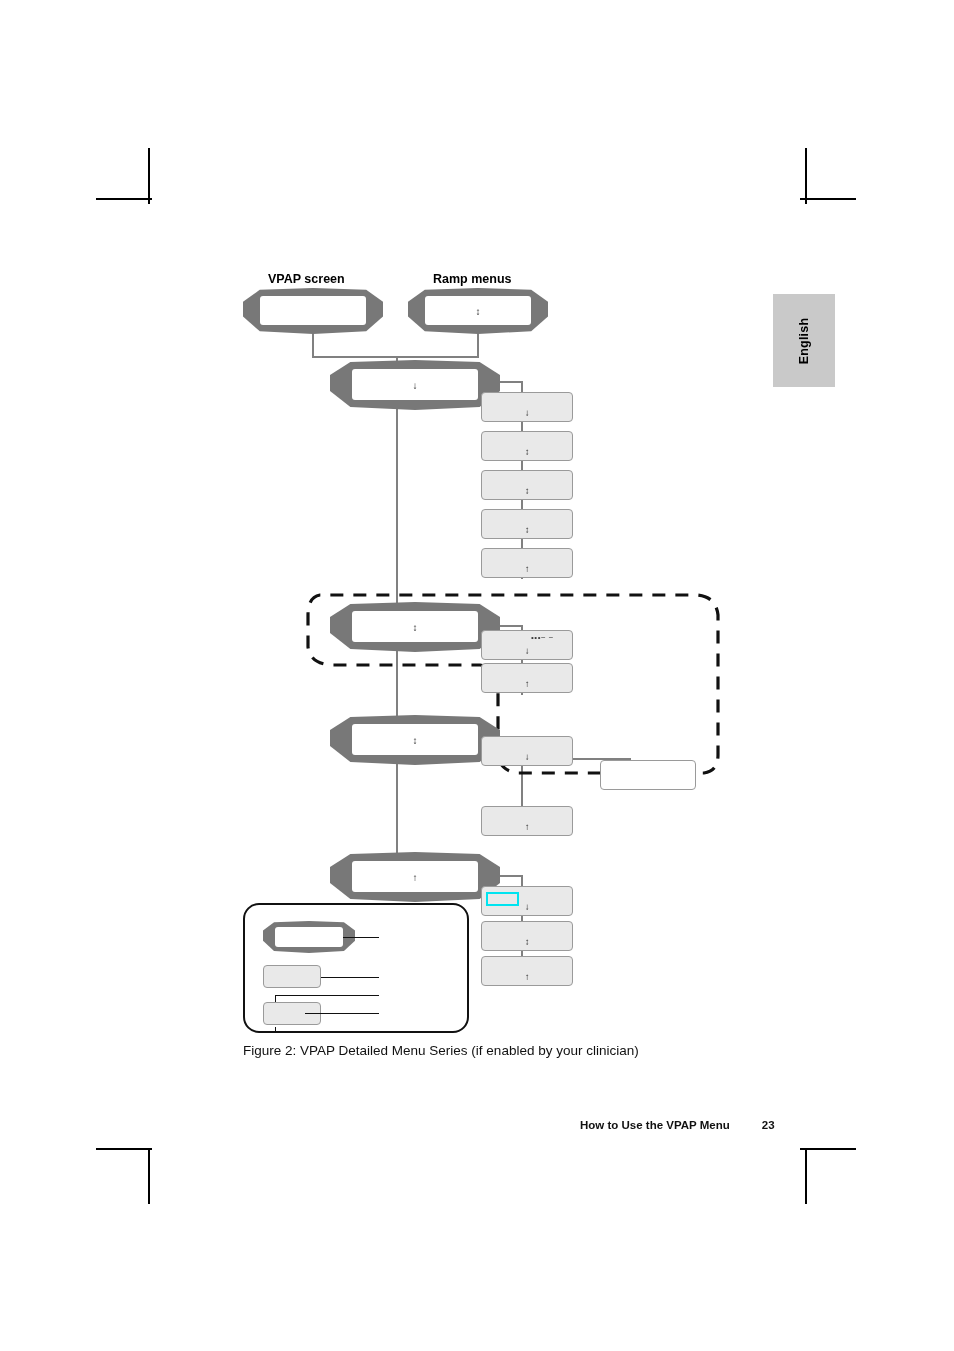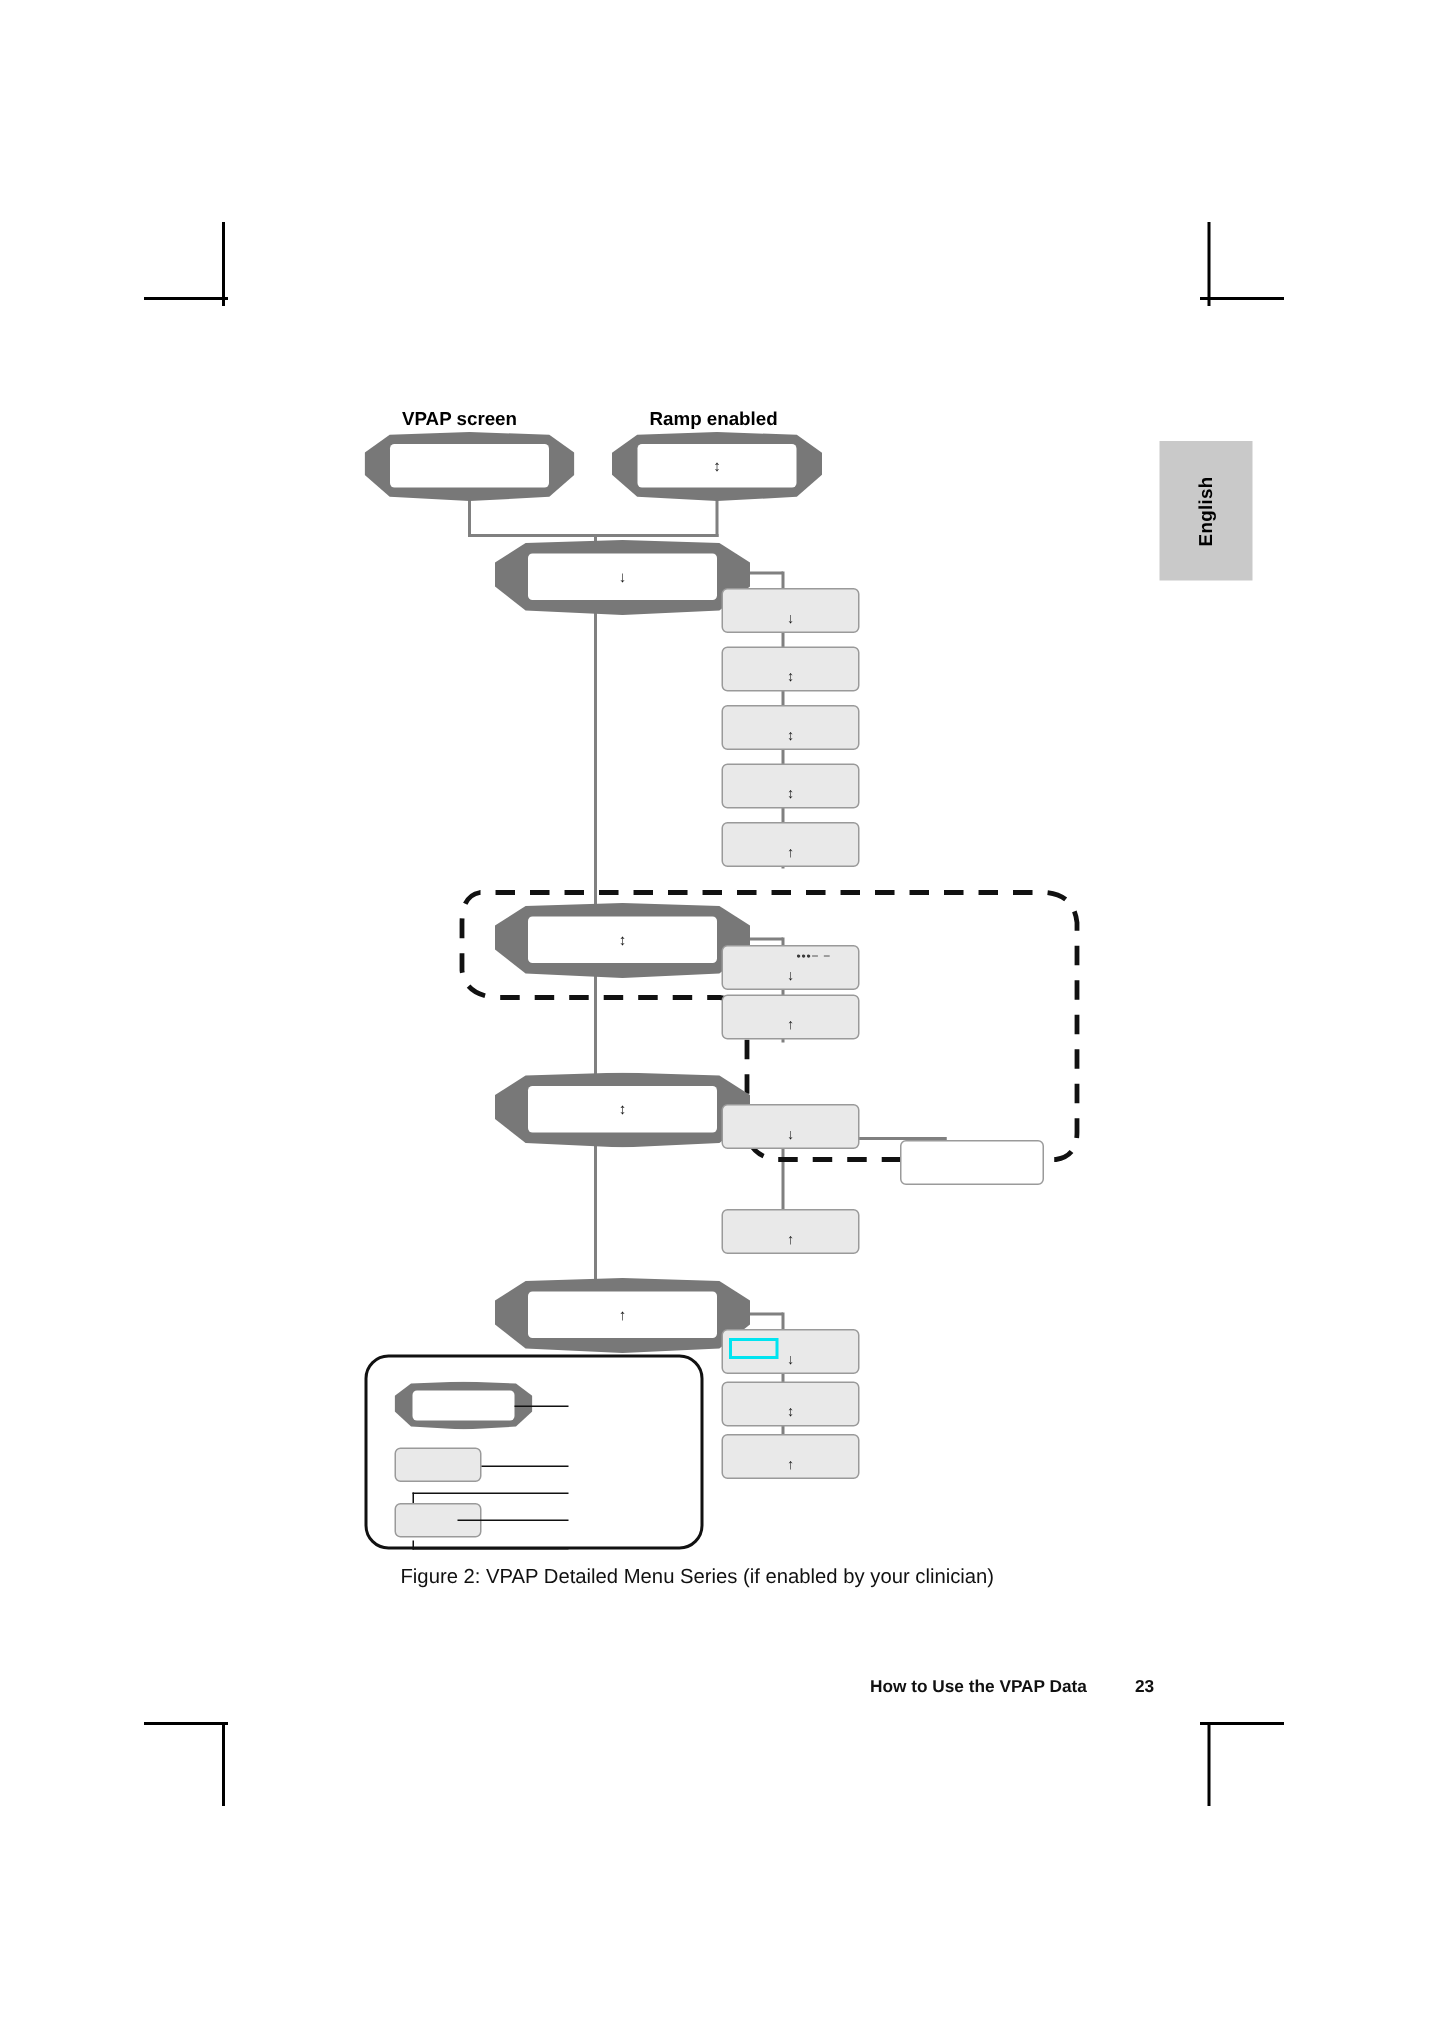--- a/index.html
+++ b/index.html
@@ -183,21 +183,20 @@
   .leader.v { width: 1.3px; }
 
   
   #caption {
     position: absolute;
     left: 243px;
     top: 1043px;
     font-size: 13.5px;
     color: #111;
     white-space: nowrap;
-    margin-left: 24px;
   }
   #footer {
     position: absolute;
     left: 580px;
     top: 1119px;
     font-size: 11.5px;
     font-weight: bold;
     color: #111;
     white-space: nowrap;
   }
@@ -218,21 +217,21 @@
   <div class="crop h" style="left:96px;  top:1148px;"></div>
   <div class="crop v" style="left:148px; top:1148px;"></div>
   <div class="crop h" style="left:800px; top:1148px;"></div>
   <div class="crop v" style="left:805px; top:1148px;"></div>
 
   <div id="lang-tab">
     <span class="lab">English</span>
   </div>
 
   <div class="col-title" style="left:268px; top:272px;">VPAP screen</div>
-  <div class="col-title" style="left:433px; top:272px;">Ramp enabled</div>
+  <div class="col-title" style="left:433px; top:272px;">Ramp menus</div>
 
   <div id="diagram">
 
     <div class="ln v" style="left:312px; top:330px; height:28px;"></div>
     <div class="ln v" style="left:477px; top:330px; height:28px;"></div>
     <div class="ln h" style="left:312px; top:356px; width:167px;"></div>
     <div class="ln v" style="left:396px; top:356px; height:24px;"></div>
 
     <div class="ln v" style="left:396px; top:395px; height:215px;"></div>
     <div class="ln v" style="left:396px; top:610px; height:115px;"></div>
@@ -376,16 +375,16 @@
 
       <div class="leader h" style="left:30px; top:127px; width:104px;"></div>
       <div class="leader v" style="left:30px; top:122px; height:6px;"></div>
     </div>
 
   </div>
 
   <div id="caption">Figure 2: VPAP Detailed Menu Series (if enabled by your clinician)</div>
 
   <div id="footer">
-    <span>How to Use the VPAP Data</span><span class="pg">23</span>
+    <span>How to Use the VPAP Menu</span><span class="pg">23</span>
   </div>
 
 </div>
 
 </body></html>

